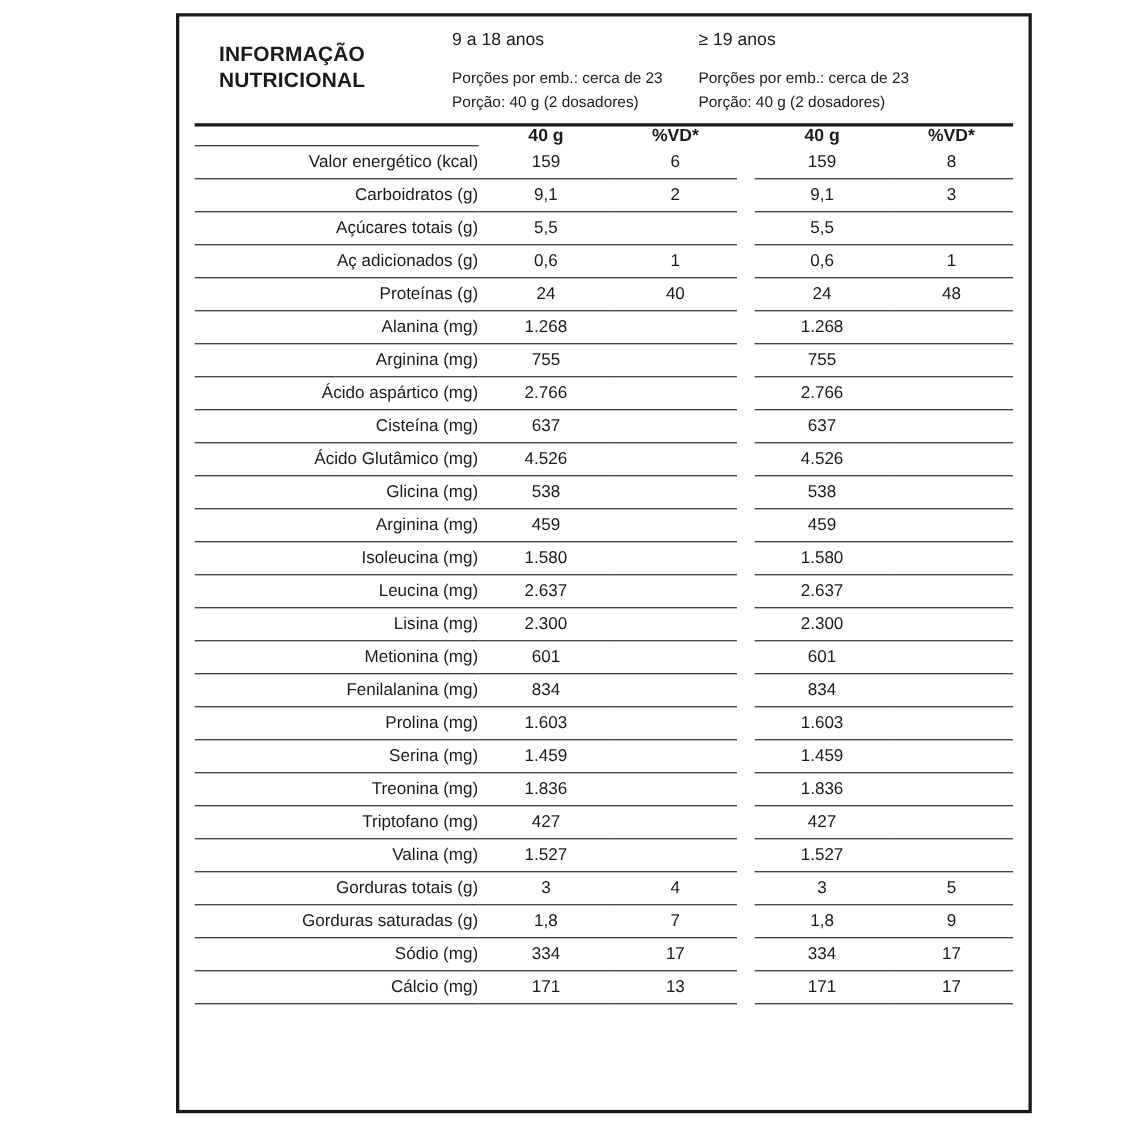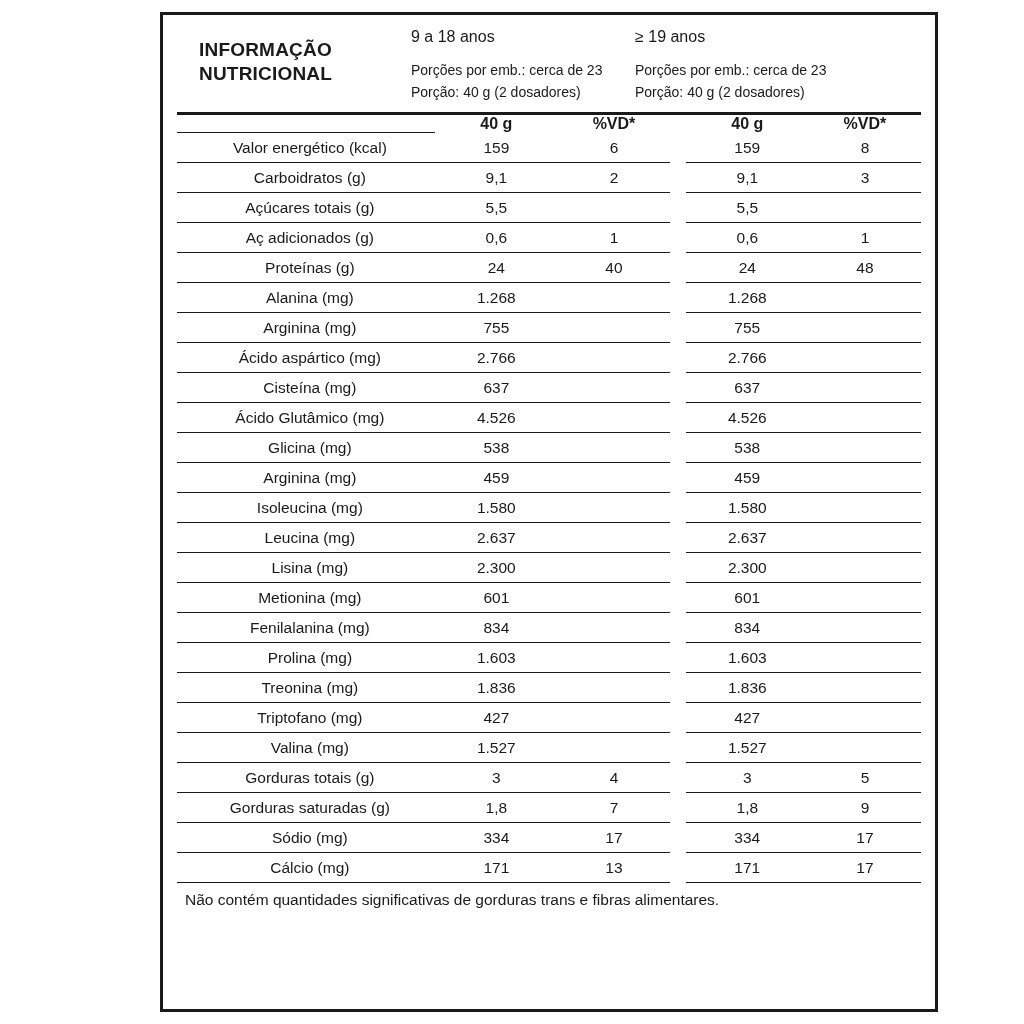--- a/index.html
+++ b/index.html
@@ -75,21 +75,21 @@
     font-weight: bold;
     font-size: 16px;
     padding: 5px 0 5px 0;
     border-bottom: 1.5px solid #1a1a1a;
   }
   .colhead td.namecell {
     border-bottom: 1.5px solid #1a1a1a;
   }
   .namecell {
     width: 230px;
-    text-align: center;
+    text-align: right;
     padding-left: 8px !important;
     box-sizing: border-box;
   }
   .valcell {
     width: 110px;
     text-align: center;
     box-sizing: border-box;
   }
   .vdcell {
     width: 100px;
@@ -293,20 +293,28 @@
         </tr>
         <tr class="indent1">
           <td class="namecell">Prolina (mg)</td>
           <td class="valcell">1.603</td>
           <td class="vdcell"></td>
           <td class="gapcell"></td>
           <td class="valcell">1.603</td>
           <td class="vdcell"></td>
         </tr>
         <tr class="indent1">
+          <td class="namecell">Serina (mg)</td>
+          <td class="valcell">1.459</td>
+          <td class="vdcell"></td>
+          <td class="gapcell"></td>
+          <td class="valcell">1.459</td>
+          <td class="vdcell"></td>
+        </tr>
+        <tr class="indent1">
           <td class="namecell">Treonina (mg)</td>
           <td class="valcell">1.836</td>
           <td class="vdcell"></td>
           <td class="gapcell"></td>
           <td class="valcell">1.836</td>
           <td class="vdcell"></td>
         </tr>
         <tr class="indent1">
           <td class="namecell">Triptofano (mg)</td>
           <td class="valcell">427</td>
@@ -351,14 +359,13 @@
           <td class="namecell">Cálcio (mg)</td>
           <td class="valcell">171</td>
           <td class="vdcell">13</td>
           <td class="gapcell"></td>
           <td class="valcell">171</td>
           <td class="vdcell">17</td>
         </tr>
       </tbody>
   </table>
 
-  <div class="footnote">Não contém quantidades significativas de gorduras trans e fibras alimentares.</div>
 </div>
 
 </body></html>

